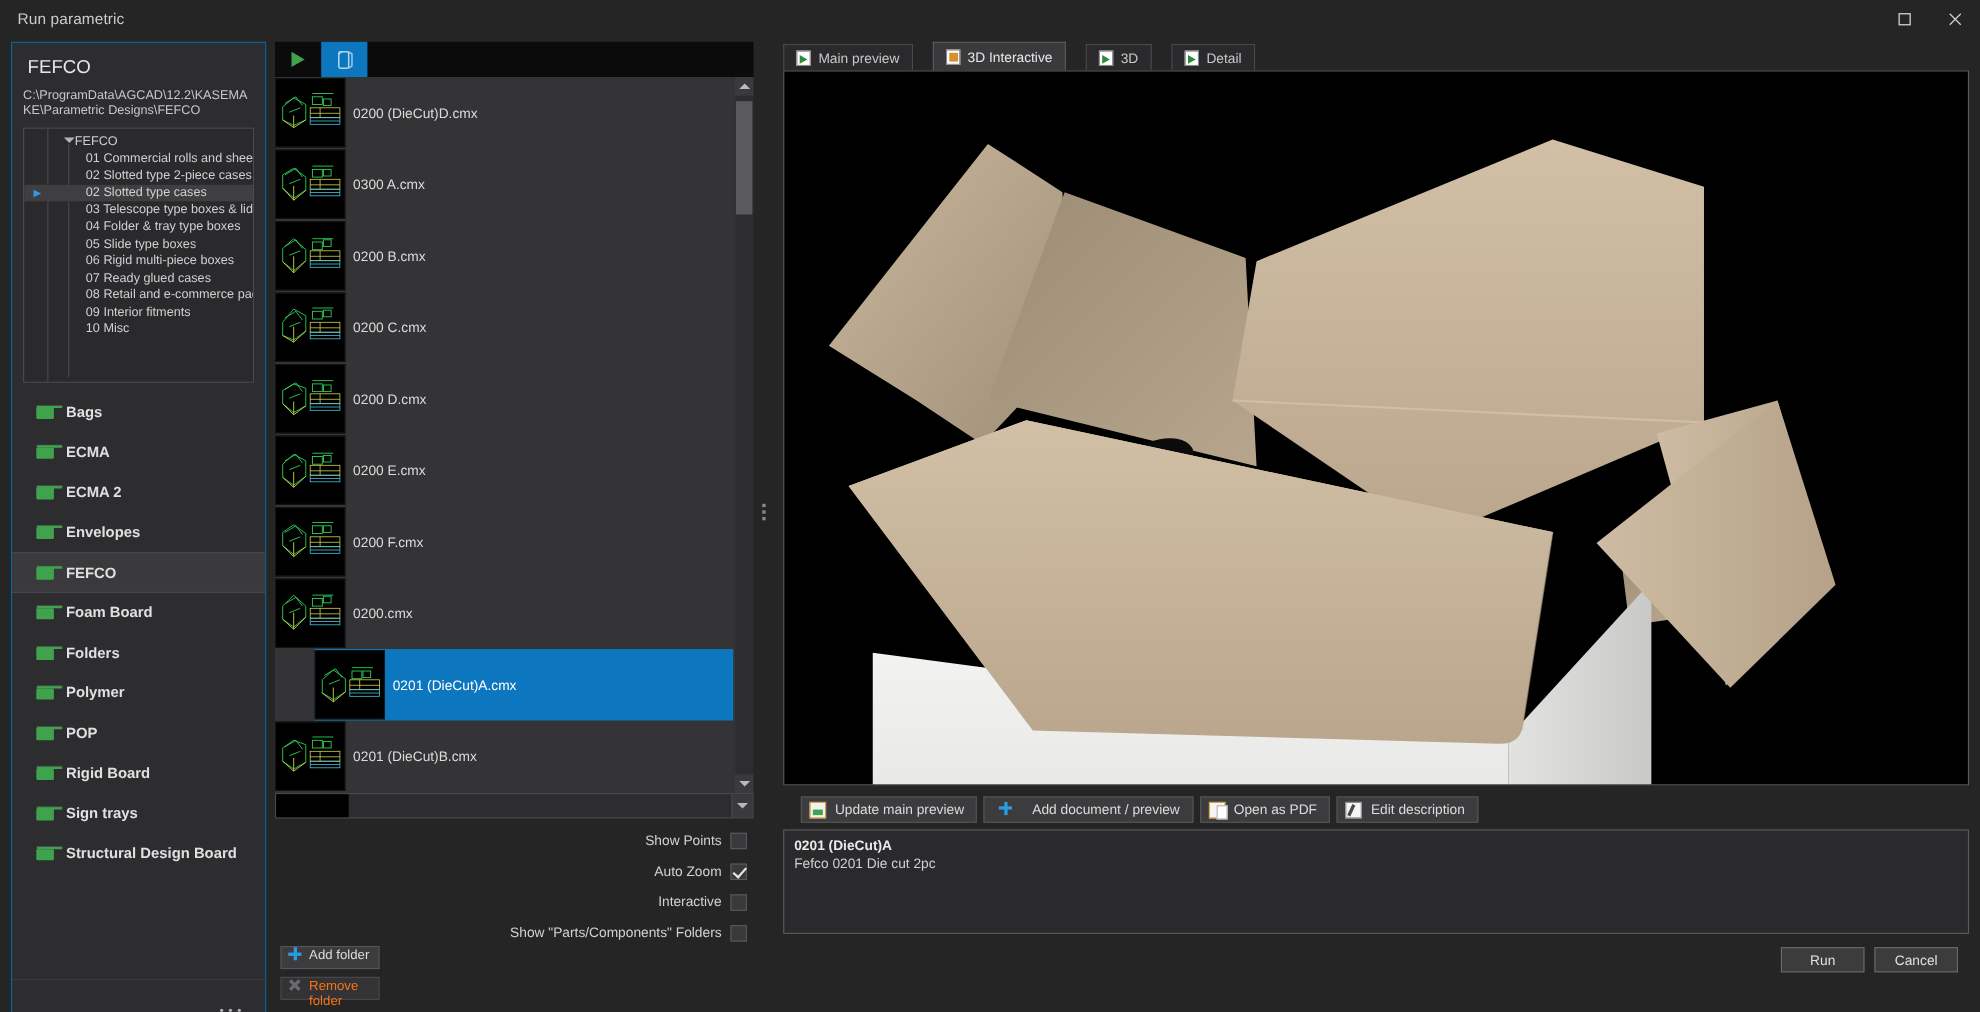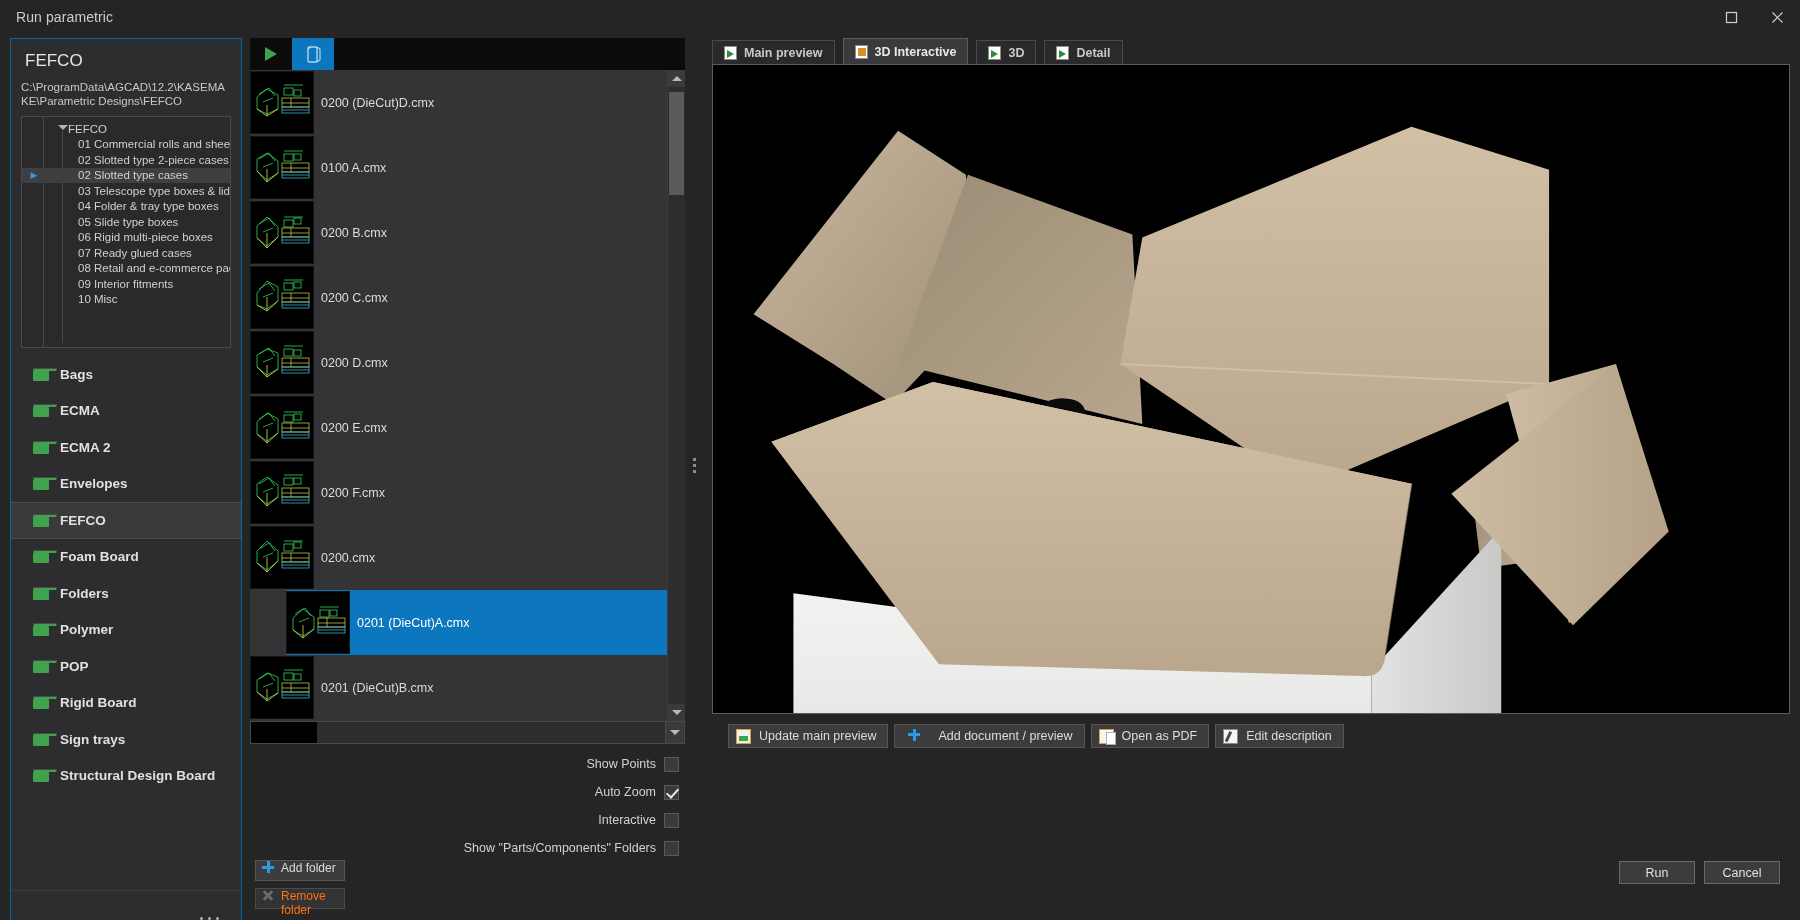--- a/index.html
+++ b/index.html
@@ -165,21 +165,21 @@
   .x-ico::after { transform: rotate(-45deg); }
 
   .splitter {
     position: absolute; left: 690px; top: 450px; width: 8px; height: 30px;
     display: flex; flex-direction: column; align-items: center; justify-content: center; gap: 3px;
   }
   .splitter i { width: 3px; height: 3px; background: #8a8a8c; display: block; }
 
   
   .rightpanel { position: absolute; left: 700px; top: 38px; width: 1090px; height: 868px; }
-  .tabs { display: flex; align-items: flex-end; height: 26px; padding-left: 12px; gap: 8px; font-weight: bold; }
+  .tabs { display: flex; align-items: flex-end; height: 26px; padding-left: 12px; gap: 18px; }
   .tab {
     height: 24px; display: flex; align-items: center; padding: 0 11px; gap: 7px;
     background: #2a2a2c; border: 1px solid #4a4a4c; border-bottom: none;
     font-size: 12.5px; color: #c8c8c8;
   }
   .tab.active { background: #3a3a3c; color: #e8e8e8; height: 26px; border-color: #5c5c5e; }
   .tab-ico { width: 13px; height: 14px; position: relative; flex: 0 0 auto; }
   .doc-ico { background: #ffffff; border: 1px solid #8a8a8a; }
   .doc-ico::after {
     content: ""; position: absolute; left: 2px; top: 3px; width: 0; height: 0;
@@ -455,21 +455,21 @@
               <g stroke="#d9d94a" fill="none" stroke-width="0.7">
                 <rect x="31" y="26" width="27" height="9"></rect>
                 <path d="M31 31 L58 31"></path>
                 <path d="M40 26 L40 35"></path>
               </g>
               <g stroke="#4bc9e8" fill="none" stroke-width="0.7">
                 <rect x="31" y="35" width="27" height="6"></rect>
                 <path d="M31 38 L58 38"></path>
               </g>
             </svg></div>
-          <div class="file-name">0100 A.cmx</div>
+          <div class="file-name">0300 A.cmx</div>
         </div>
         <div class="file-row">
           <div class="file-thumb"><svg width="64" height="63" viewBox="0 0 64 63">
               <g stroke="#2fd45a" fill="none" stroke-width="0.8">
                 <path d="M6 24 L16 15 L27 25 L27 35 L16 44 L6 36 Z"></path>
                 <path d="M8 22 L18 16 L24 24"></path>
                 <path d="M12 30 L22 26"></path>
               </g>
               <g stroke="#d9d94a" fill="none" stroke-width="0.8">
                 <path d="M6 36 L16 46 L27 35"></path>
@@ -831,19 +831,23 @@
         <div class="pbtn">
           <span class="pico pdf-ico"></span>
           <span>Open as PDF</span>
         </div>
         <div class="pbtn">
           <span class="pico pen-ico"></span>
           <span>Edit description</span>
         </div>
       </div>
 
+    <div class="descbox">
+      <div class="desc-title">0201 (DieCut)A</div>
+      <div class="desc-sub">Fefco 0201 Die cut 2pc</div>
+    </div>
 
     <div class="dlgbtns">
       <div class="dbtn">Run</div>
       <div class="dbtn">Cancel</div>
     </div>
   </div>
 </div>
 
 </body></html>

